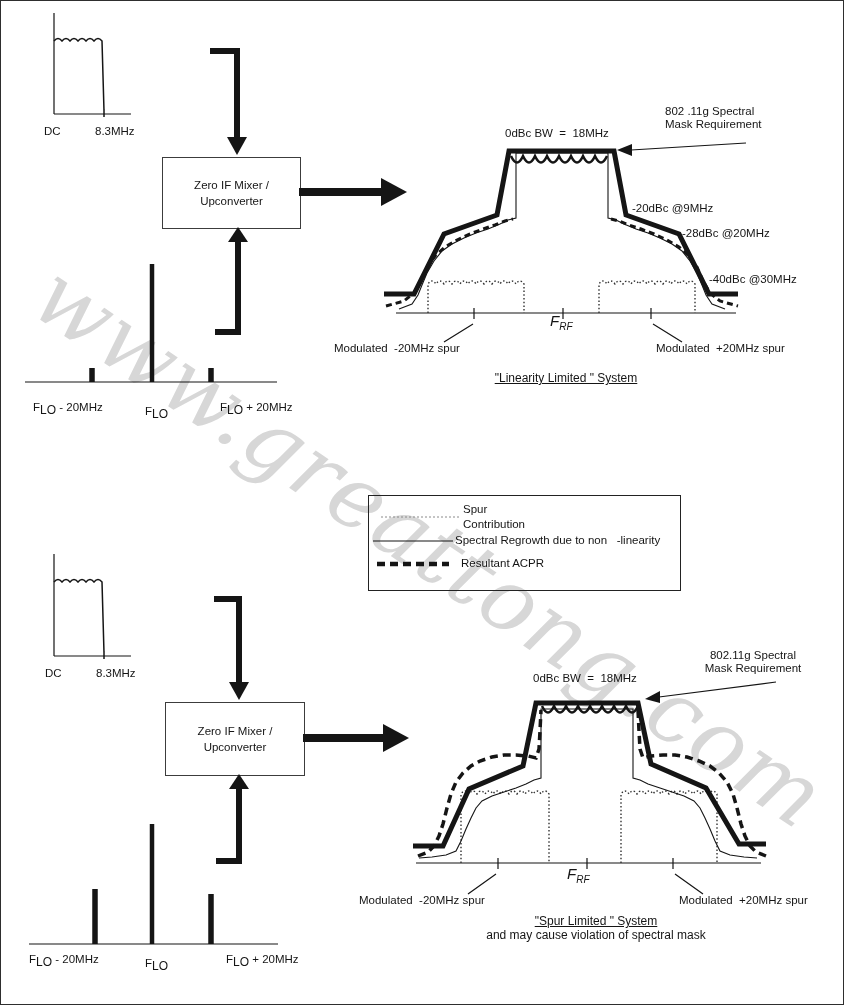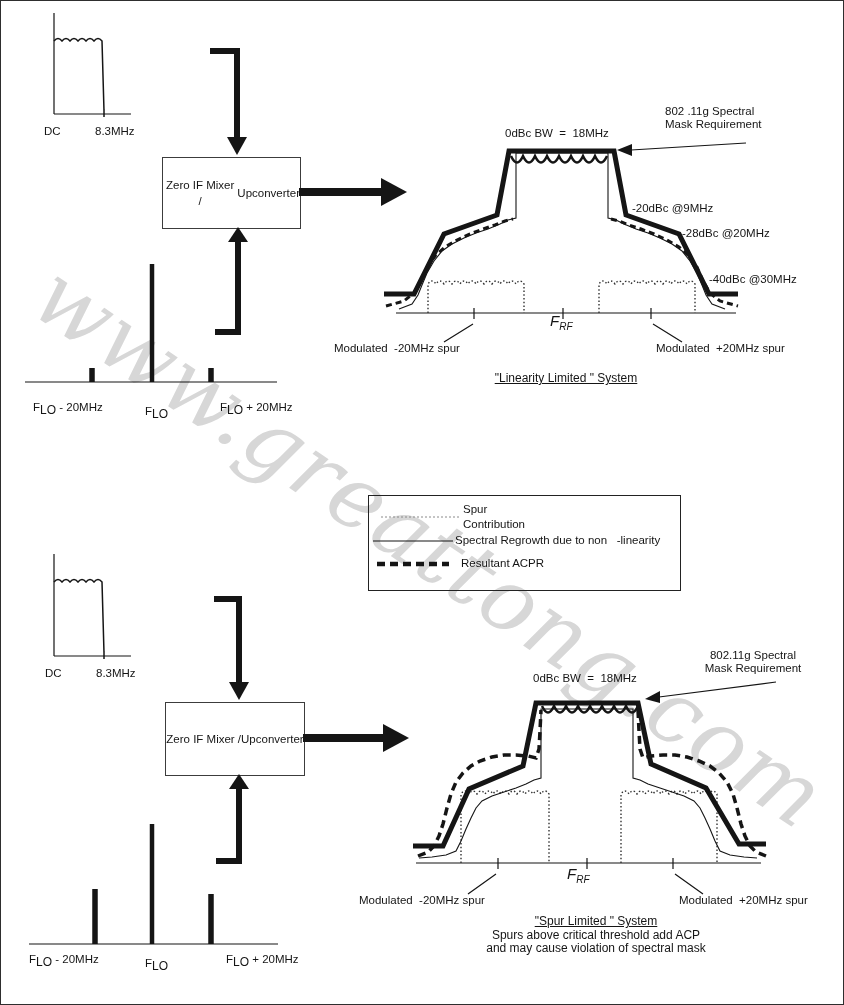--- a/index.html
+++ b/index.html
@@ -5,21 +5,21 @@
   html,body{margin:0;padding:0;background:#f2f2f2;}
   .page{position:relative;width:844px;height:1005px;background:#ffffff;border:1px solid #2e2e2e;box-sizing:border-box;overflow:hidden;font-family:"Liberation Sans",sans-serif;color:#151515;}
   .abs{position:absolute;}
   svg.abs{overflow:visible;}
   .watermark{position:absolute;left:72px;top:242px;font-family:"DejaVu Serif",serif;font-style:italic;font-size:88px;color:#d7d7d7;white-space:nowrap;transform:rotate(34deg);transform-origin:left top;z-index:0;letter-spacing:2px;}
   .layer{position:absolute;inset:0;z-index:1;}
   .lbl{position:absolute;font-size:11.5px;line-height:13px;white-space:pre;color:#151515;}
   .lbl sub{font-size:12px;}
   .frf{font-size:15px;font-style:italic;}
   .frf sub{font-size:10px;}
-  .mixer{position:absolute;border:1.5px solid #3c3c3c;display:flex;flex-direction:row;align-items:center;justify-content:center;font-size:11.5px;line-height:16px;text-align:center;background:transparent;}
+  .mixer{position:absolute;border:1.5px solid #3c3c3c;display:flex;flex-direction:column;align-items:center;justify-content:center;font-size:11.5px;line-height:16px;text-align:center;background:transparent;}
   .caption{position:absolute;text-align:center;font-size:12px;line-height:13.5px;}
   .caption .cap-title{text-decoration:underline;}
   .legend-box{position:absolute;border:1px solid #222;background:transparent;margin-top:16px;}
   .legend-lbl{position:absolute;font-size:11.5px;line-height:15px;white-space:pre;}
 </style>
 </head>
 <body>
 
 <div class="page">
 
@@ -170,18 +170,17 @@
       <polygon points="284,45 284,57 269,53" fill="#151515"></polygon>
     </svg>
     <div class="lbl" style="left:532px;top:671px">0dBc BW  =  18MHz</div>
     <div class="lbl" style="left:672px;top:648px;width:160px;text-align:center"><span>802.11g Spectral</span><br><span>Mask Requirement</span></div>
     <div class="lbl frf" style="left:566px;top:866px"><span>F</span><sub>RF</sub></div>
     <div class="lbl" style="left:358px;top:893px">Modulated  -20MHz spur</div>
     <div class="lbl" style="left:678px;top:893px">Modulated  +20MHz spur</div>
 
     <div class="caption" style="left:428px;top:914px;width:334px">
       <div class="cap-title">"Spur Limited " System</div>
-      <div>Spurs above critical threshold add ACP</div>
       <div>and may cause violation of spectral mask</div>
     </div>
 
   </div>
 </div>
 
 </body></html>

